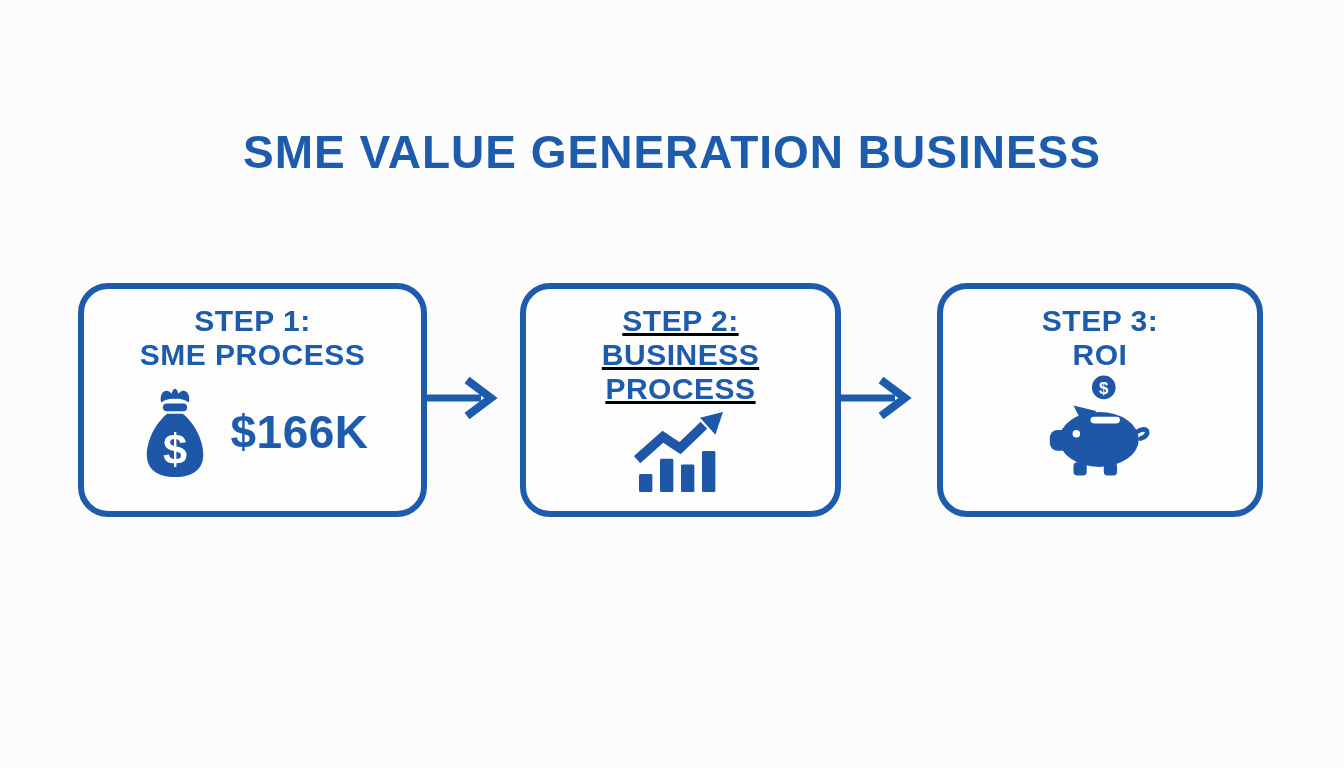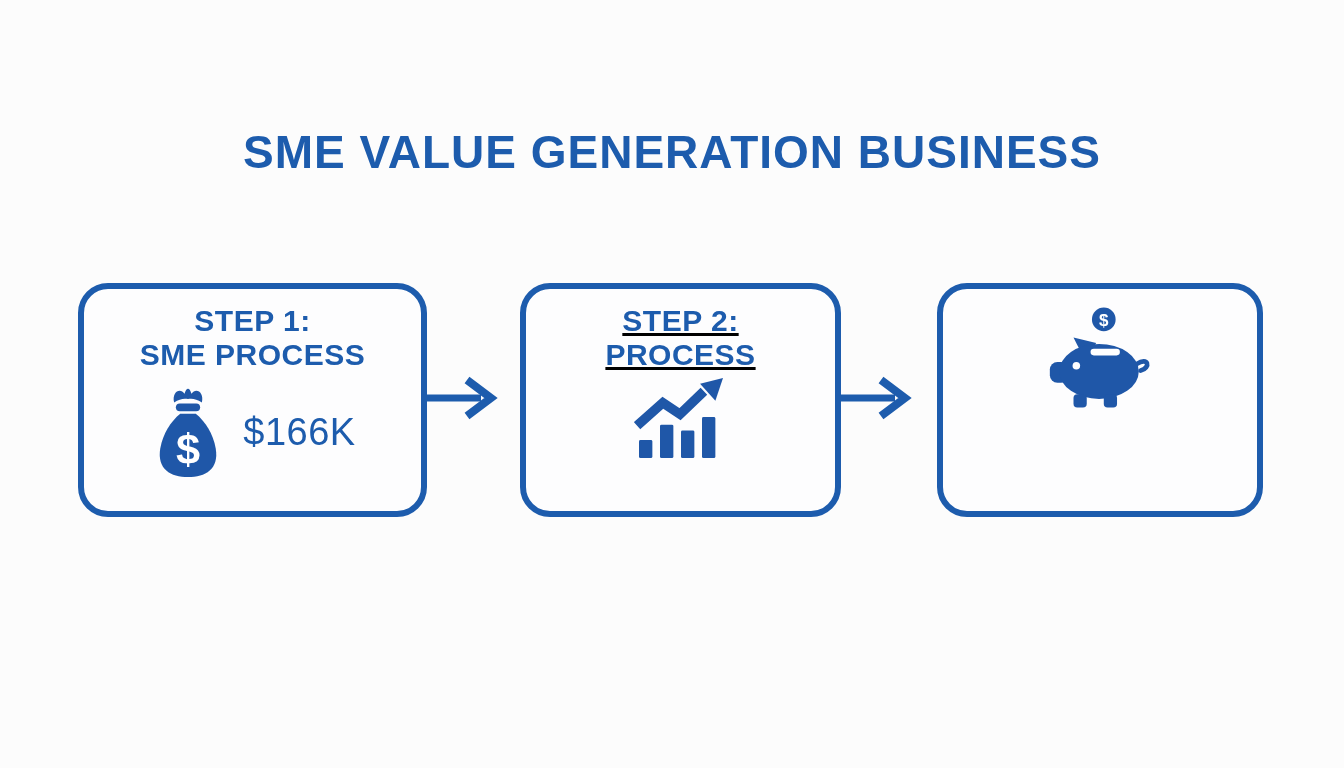--- a/index.html
+++ b/index.html
@@ -56,22 +56,22 @@
     letter-spacing: 0.5px;
     color: var(--blue);
   }
   .money-row {
     display: flex;
     align-items: center;
     gap: 16px;
     margin-top: 10px;
   }
   .value {
-    font-size: 38px;
-    font-weight: normal;
+    font-size: 46px;
+    font-weight: bold;
     letter-spacing: 0.5px;
     color: var(--blue);
   }
   .icon-wrap { margin-top: 4px; }
   .piggy-wrap { margin-top: 2px; }
   .arrow {
     position: absolute;
     top: 375px;
     width: 72px;
     height: 46px;
@@ -111,40 +111,45 @@
   </section>
 
   <svg class="arrow" id="arrow1" viewBox="0 0 72 46" aria-hidden="true">
     <path d="M0 23 H54" stroke-width="7"></path>
     <path d="M40 5 L64 23 L40 41" stroke-width="8"></path>
   </svg>
 
   <section class="step-box" id="step2">
     <div class="step-title">
       <div>STEP 2:</div>
+      <div>BUSINESS</div>
       <div>PROCESS</div>
     </div>
     <div class="icon-wrap">
       <svg width="94" height="84" viewBox="0 0 96 88" aria-hidden="true">
         <rect class="ink" x="4" y="67" width="14" height="19" rx="1.5"></rect>
         <rect class="ink" x="26" y="51" width="14" height="35" rx="1.5"></rect>
         <rect class="ink" x="48" y="57" width="14" height="29" rx="1.5"></rect>
         <rect class="ink" x="70" y="43" width="14" height="43" rx="1.5"></rect>
         <path d="M2 52 L29 28 L47 40 L72 16" stroke="var(--icon-blue)" stroke-width="10" fill="none" stroke-linejoin="miter"></path>
         <polygon class="ink" points="92,2 84,26 68,8"></polygon>
       </svg>
     </div>
   </section>
 
   <svg class="arrow" id="arrow2" viewBox="0 0 72 46" aria-hidden="true">
     <path d="M0 23 H54" stroke-width="7"></path>
     <path d="M40 5 L64 23 L40 41" stroke-width="8"></path>
   </svg>
 
   <section class="step-box" id="step3">
+    <div class="step-title">
+      <div>STEP 3:</div>
+      <div>ROI</div>
+    </div>
     <div class="piggy-wrap">
       <svg width="106" height="112" viewBox="0 0 112 116" aria-hidden="true">
         <circle class="ink" cx="60" cy="13" r="12.5"></circle>
         <text class="svg-dollar" x="60" y="19.5" font-size="18" text-anchor="middle">$</text>
         <path d="M95 60 C107 52 110 64 99 67" stroke="var(--icon-blue)" stroke-width="5" fill="none" stroke-linecap="round"></path>
         <rect class="ink" x="3" y="58" width="20" height="22" rx="8"></rect>
         <polygon class="ink" points="28,32 52,38 40,56"></polygon>
         <ellipse class="ink" cx="55" cy="68" rx="42" ry="29"></ellipse>
         <rect class="ink" x="28" y="92" width="14" height="14" rx="4"></rect>
         <rect class="ink" x="60" y="92" width="14" height="14" rx="4"></rect>

